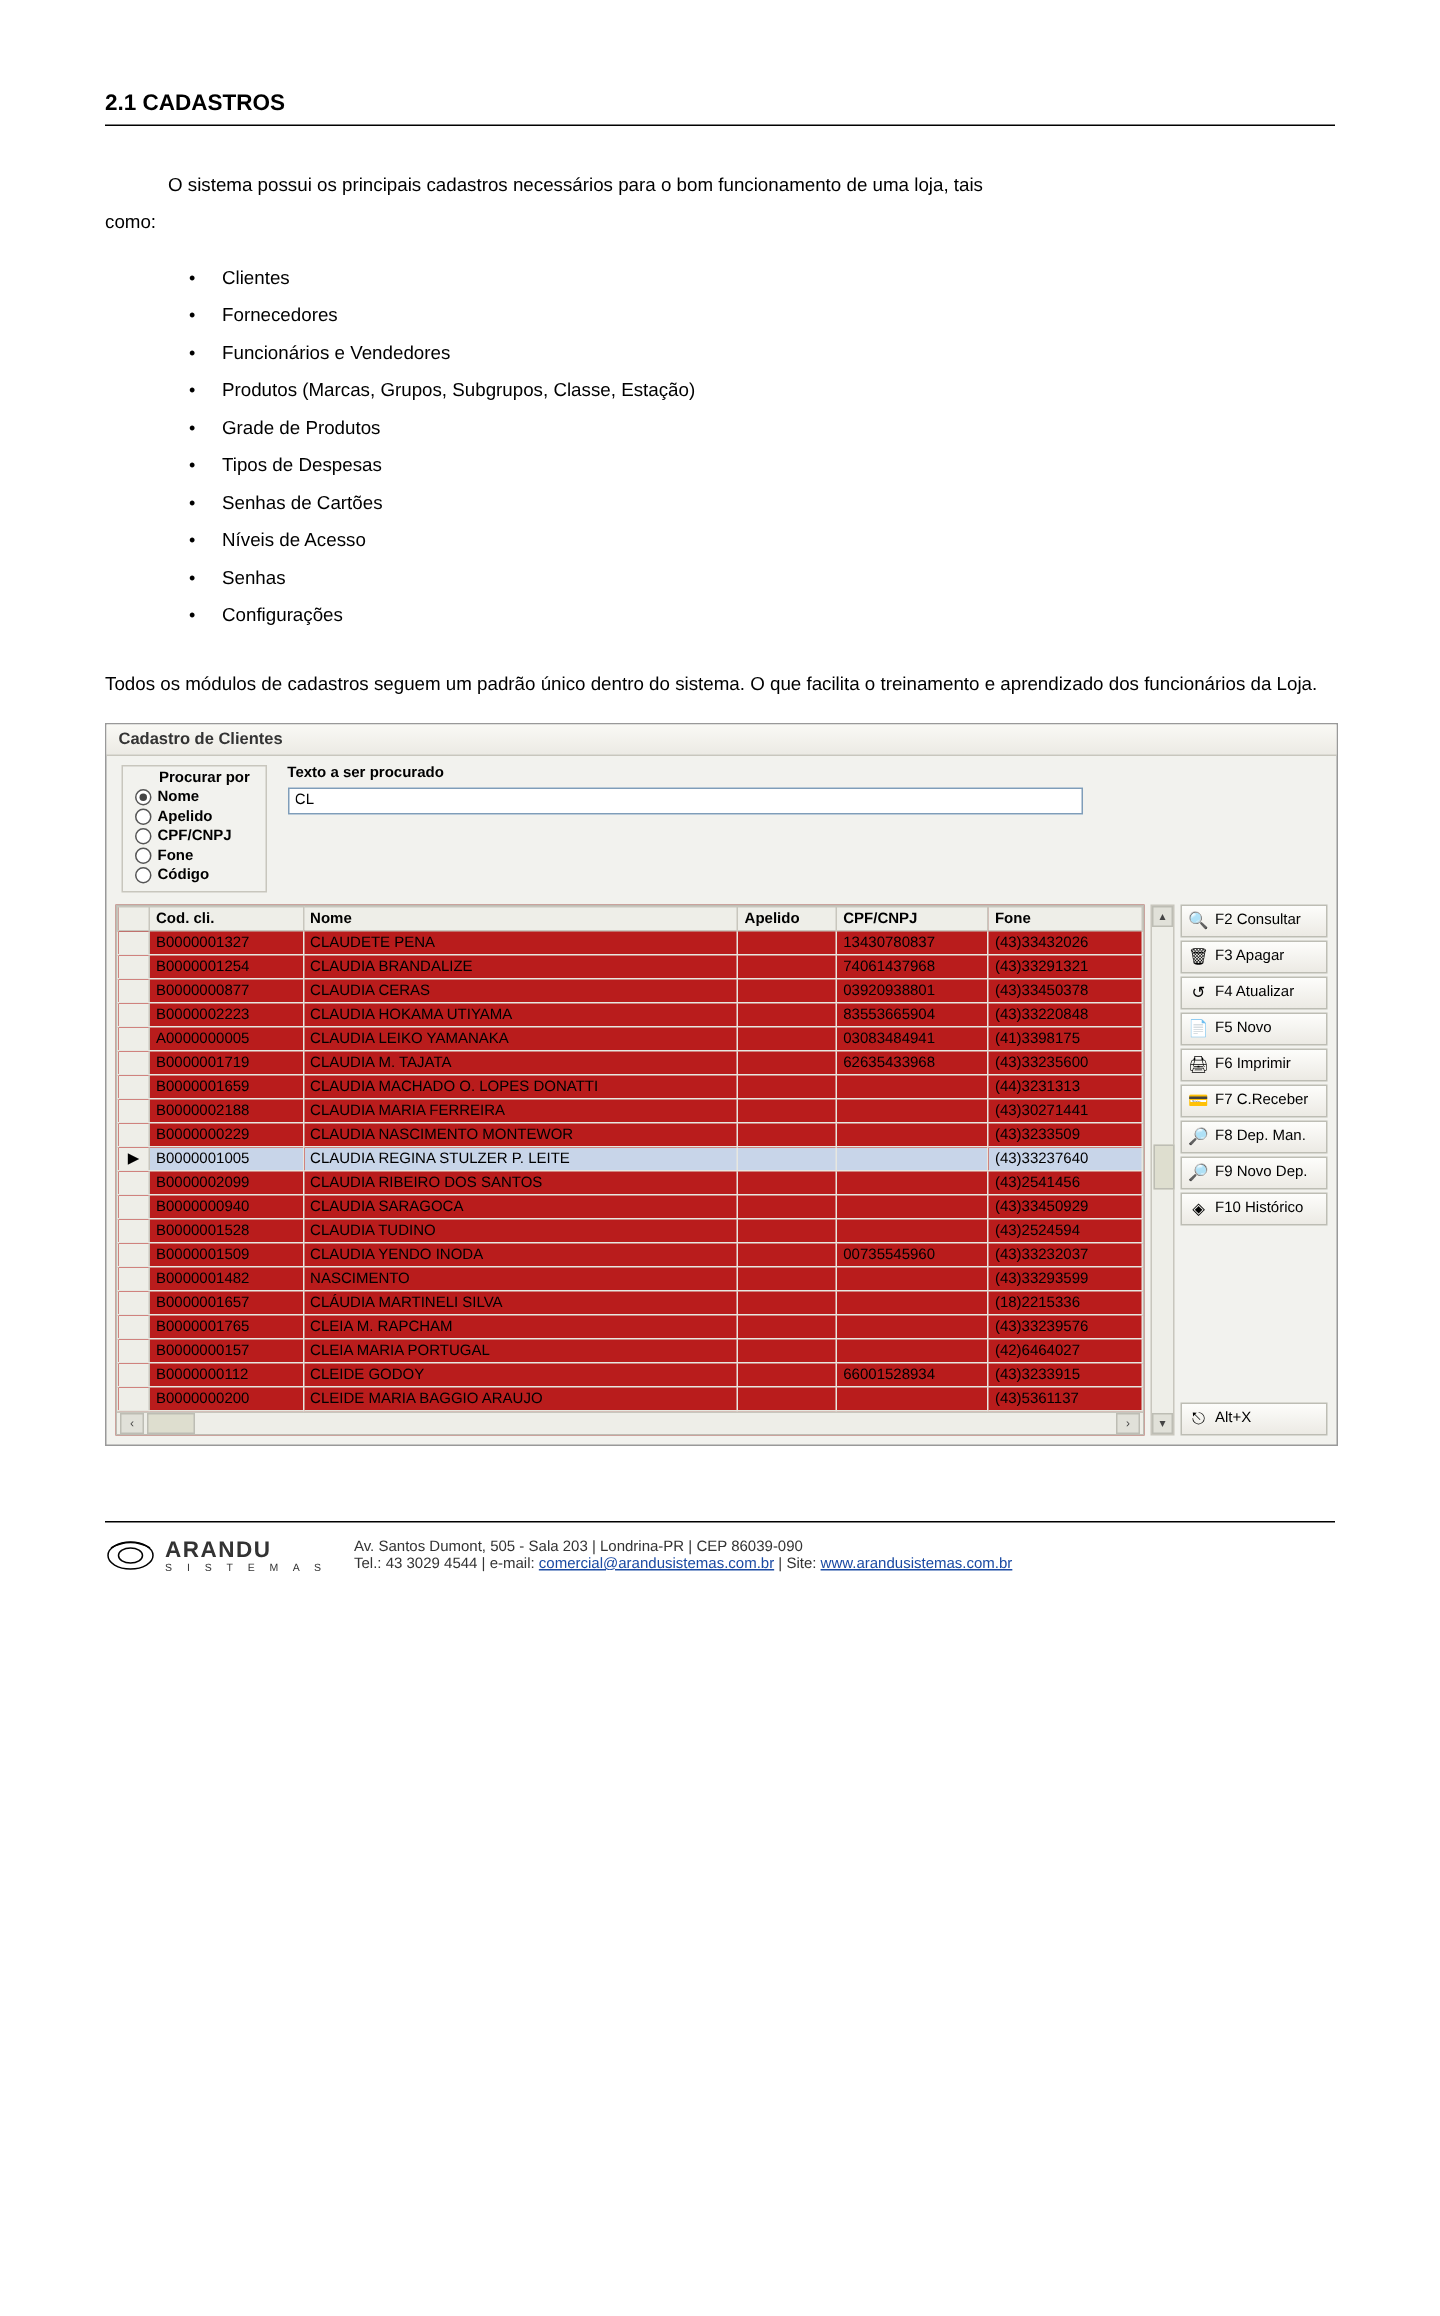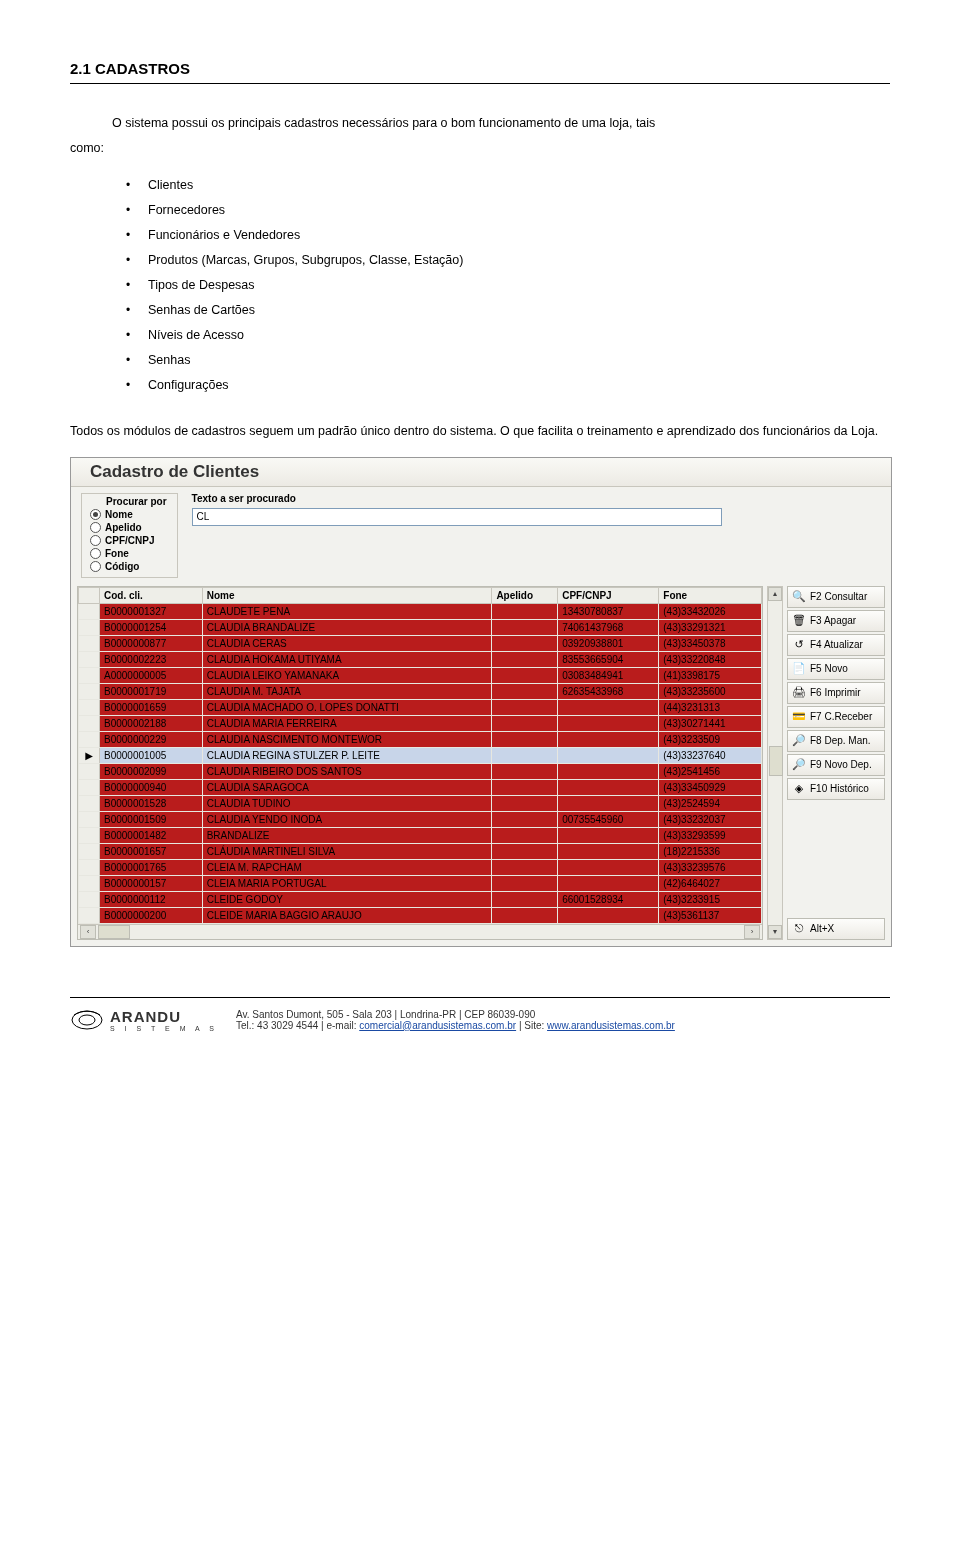--- a/index.html
+++ b/index.html
@@ -61,24 +61,24 @@
   
   .win-shot {
     border: 1px solid #999;
     background: #f2f2ee;
     width: 820px;
     margin-top: 12px;
   }
   .win-titlebar {
     background: linear-gradient(#f9f9f5, #eceae4);
     border-bottom: 1px solid #c8c6bd;
-    font-size: 17px;
+    font-size: 11px;
     font-weight: bold;
     color: #333;
-    padding: 4px 19px;
+    padding: 4px 8px;
   }
   .search-area {
     display: flex;
     gap: 14px;
     padding: 6px 10px 8px 10px;
     font-size: 10px;
   }
   .search-group {
     border: 1px solid #c8c6bd;
     padding: 2px 10px 4px 8px;
@@ -294,20 +294,21 @@
   <div class="rule"></div>
 
   <p class="body-text indent">O sistema possui os principais cadastros necessários para o bom funcionamento de uma loja, tais</p>
   <p class="body-text como">como:</p>
 
   <ul class="bullets" id="bullet-list">
       <li>Clientes</li>
       <li>Fornecedores</li>
       <li>Funcionários e Vendedores</li>
       <li>Produtos (Marcas, Grupos, Subgrupos, Classe, Estação)</li>
+      <li>Grade de Produtos</li>
       <li>Tipos de Despesas</li>
       <li>Senhas de Cartões</li>
       <li>Níveis de Acesso</li>
       <li>Senhas</li>
       <li>Configurações</li>
     </ul>
 
   <p class="body-text justify">Todos os módulos de cadastros seguem um padrão único dentro do sistema. O que facilita o treinamento e aprendizado dos funcionários da Loja.</p>
 
   <div class="win-shot">
@@ -467,21 +468,21 @@
                 <td class="marker"></td>
                 <td>B0000001509</td>
                 <td>CLAUDIA YENDO INODA</td>
                 <td></td>
                 <td>00735545960</td>
                 <td>(43)33232037</td>
               </tr>
               <tr>
                 <td class="marker"></td>
                 <td>B0000001482</td>
-                <td>BRANDALIZE</td>
+                <td>NASCIMENTO</td>
                 <td></td>
                 <td></td>
                 <td>(43)33293599</td>
               </tr>
               <tr>
                 <td class="marker"></td>
                 <td>B0000001657</td>
                 <td>CLÁUDIA MARTINELI SILVA</td>
                 <td></td>
                 <td></td>

